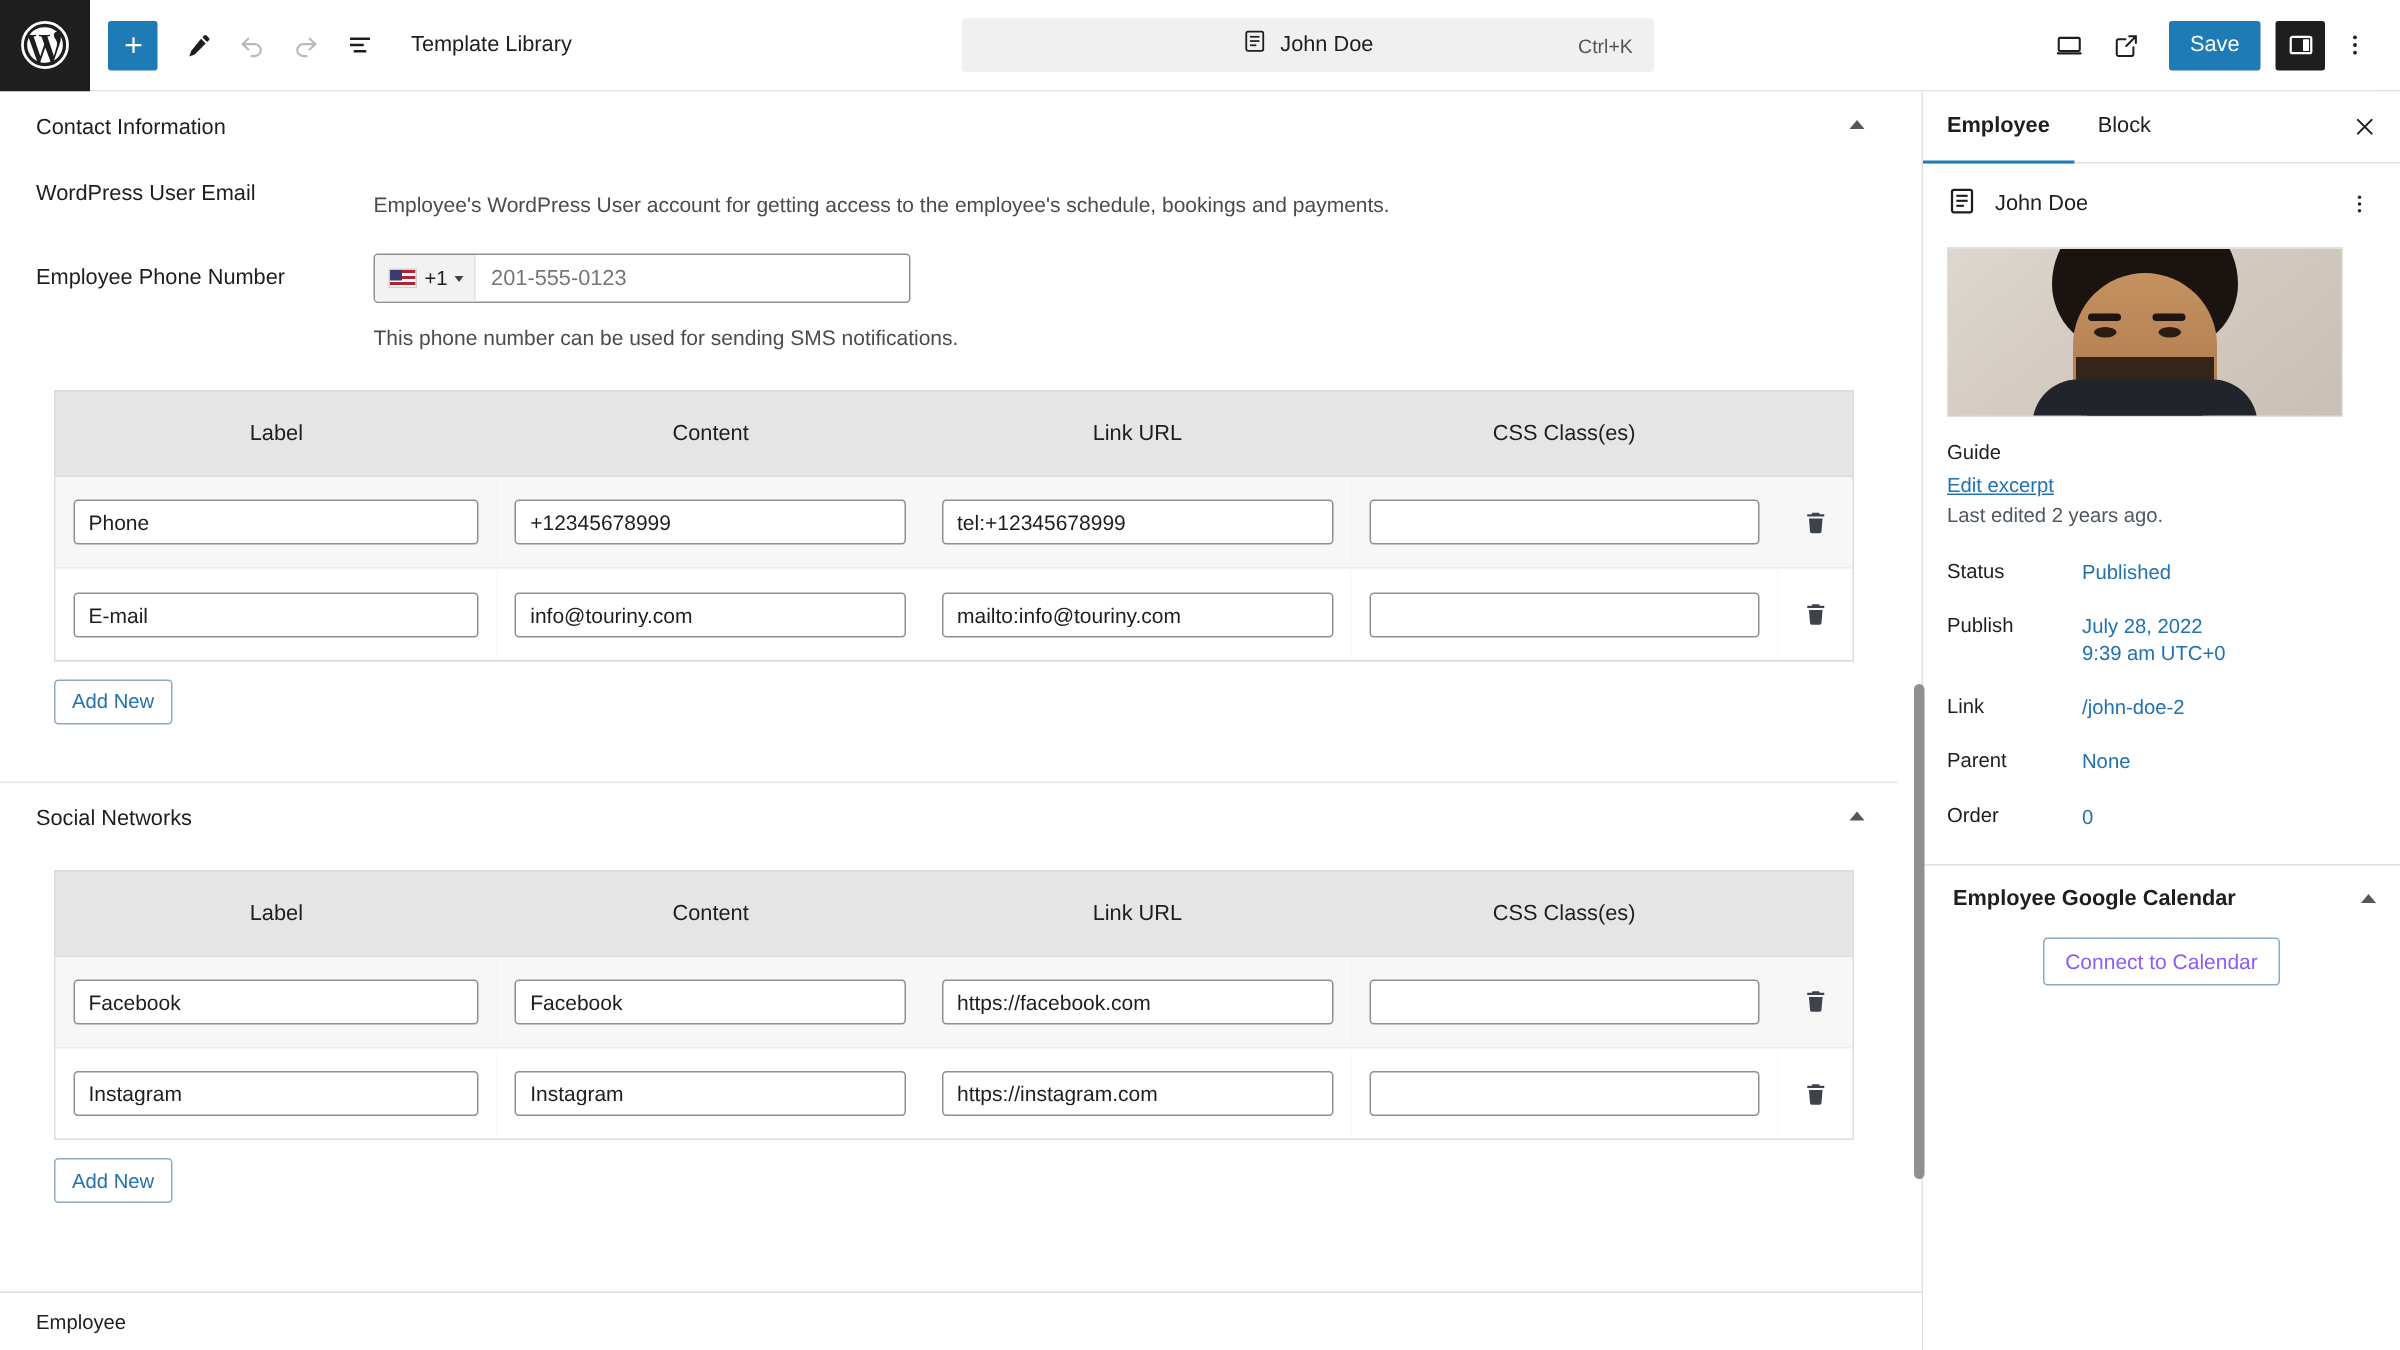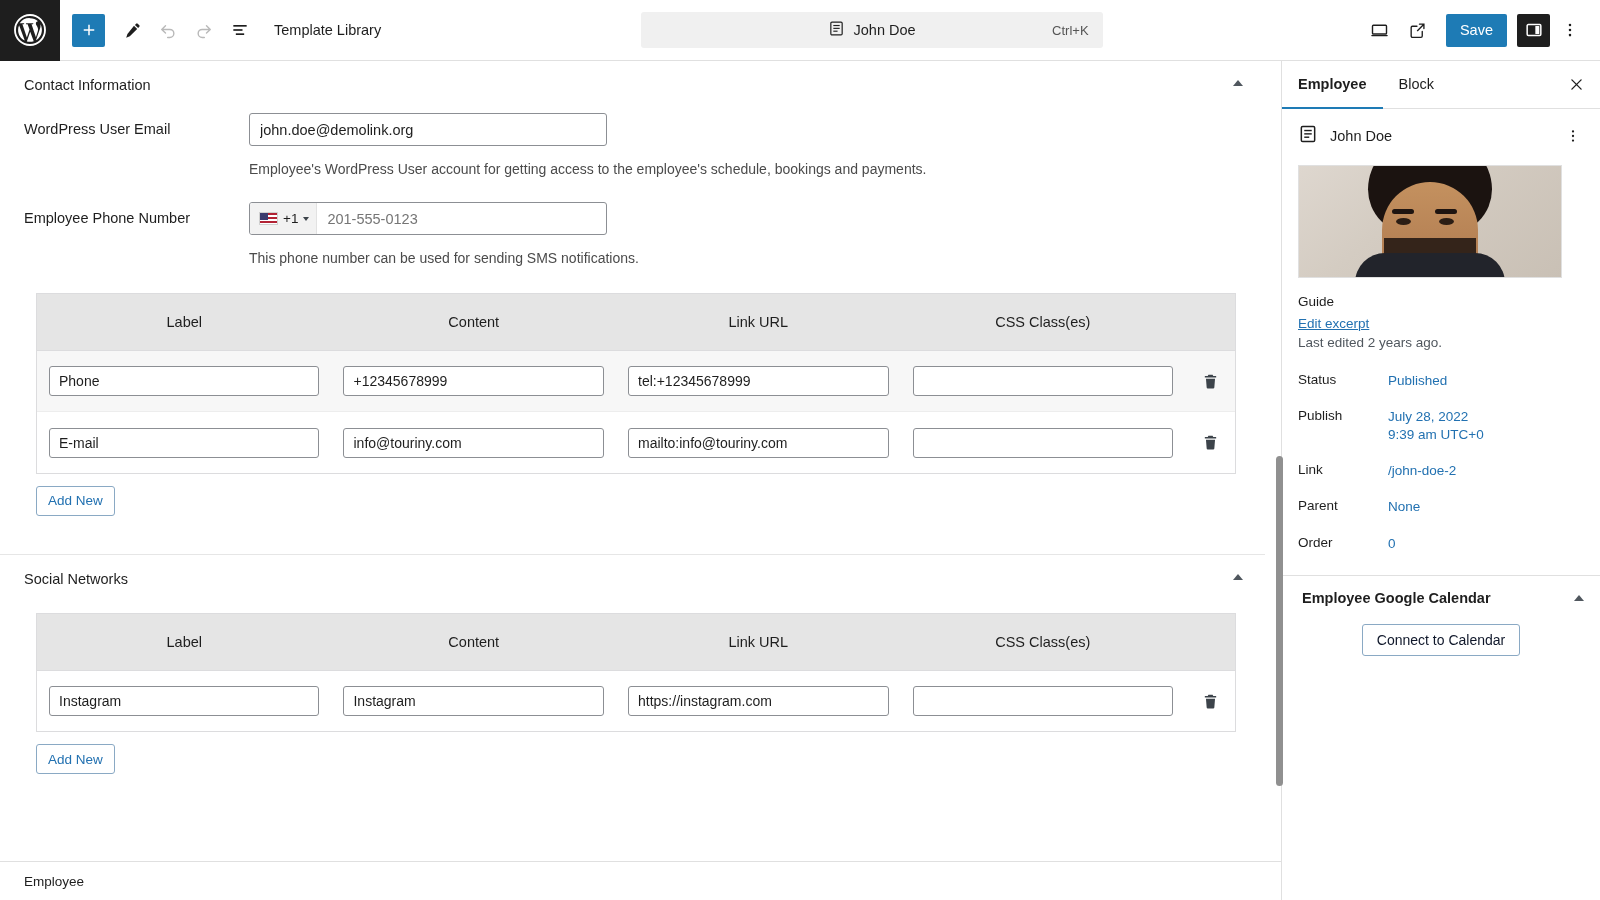--- a/index.html
+++ b/index.html
@@ -347,21 +347,21 @@
   }
   .sb-panel-caret {
     margin-left: auto; width: 0; height: 0; cursor: pointer;
     border-left: 5px solid transparent;
     border-right: 5px solid transparent;
     border-bottom: 6px solid #50575e;
   }
   .connect-btn {
     display: block; margin: 6px auto 0 auto;
     background: #fff; border: 1px solid #8aa9c4;
-    color: #0f172a; border-radius: 3px;
+    color: #8b5cf6; border-radius: 3px;
     height: 32px; padding: 0 14px;
     font-size: 14px; font-family: inherit; cursor: pointer;
   }
   
   .sb-scrollbar {
     position: absolute; left: -6px; top: 395px;
     width: 7px; height: 330px;
     background: #909090; border-radius: 4px;
     cursor: pointer;
   }
@@ -472,21 +472,20 @@
 
     <div class="panel-section">
       <div class="section-head">
         <span>Contact Information</span>
         <span class="caret-up"></span>
       </div>
 
       <div class="field-row">
         <div class="field-label">WordPress User Email</div>
         <div class="field-col">
-          <input class="text-input" type="text" value="john.doe@demolink.org" style="">
           <div class="help-text">Employee's WordPress User account for getting access to the employee's schedule, bookings and payments.</div>
         </div>
       </div>
 
       <div class="field-row" style="padding-top:24px;">
         <div class="field-label">Employee Phone Number</div>
         <div class="field-col">
           <div class="phone-wrap">
             <div class="phone-flagbox">
               <span class="flag">
@@ -591,20 +590,49 @@
           <thead>
             <tr>
               <th class="col-label">Label</th>
               <th class="col-content">Content</th>
               <th class="col-link">Link URL</th>
               <th class="col-css">CSS Class(es)</th>
               <th class="col-del"></th>
             </tr>
           </thead>
           <tbody>
+            <tr class="rep-row alt">
+              <td class="col-label">
+                  <div class="cell-pad">
+                    <input class="cell-input" type="text" value="Facebook" style="">
+                  </div>
+                </td>
+              <td class="col-content">
+                  <div class="cell-pad">
+                    <input class="cell-input" type="text" value="Facebook" style="">
+                  </div>
+                </td>
+              <td class="col-link">
+                  <div class="cell-pad">
+                    <input class="cell-input" type="text" value="https://facebook.com" style="">
+                  </div>
+                </td>
+              <td class="col-css">
+                  <div class="cell-pad">
+                    <input class="cell-input" type="text" value="" style="">
+                  </div>
+                </td>
+              <td class="col-del">
+                <button class="trash-btn">
+                  <svg width="17" height="19" viewBox="0 0 24 24" aria-hidden="true">
+                      <path fill="currentColor" d="M9 2.6h6l.9 1.5H20v2.1H4V4.1h4.1L9 2.6zM5.6 8h12.8l-1 12.3a1.6 1.6 0 0 1-1.6 1.5H8.2a1.6 1.6 0 0 1-1.6-1.5L5.6 8z"></path>
+                    </svg>
+                </button>
+              </td>
+            </tr>
             <tr class="rep-row">
               <td class="col-label">
                   <div class="cell-pad">
                     <input class="cell-input" type="text" value="Instagram" style="">
                   </div>
                 </td>
               <td class="col-content">
                   <div class="cell-pad">
                     <input class="cell-input" type="text" value="Instagram" style="">
                   </div>

